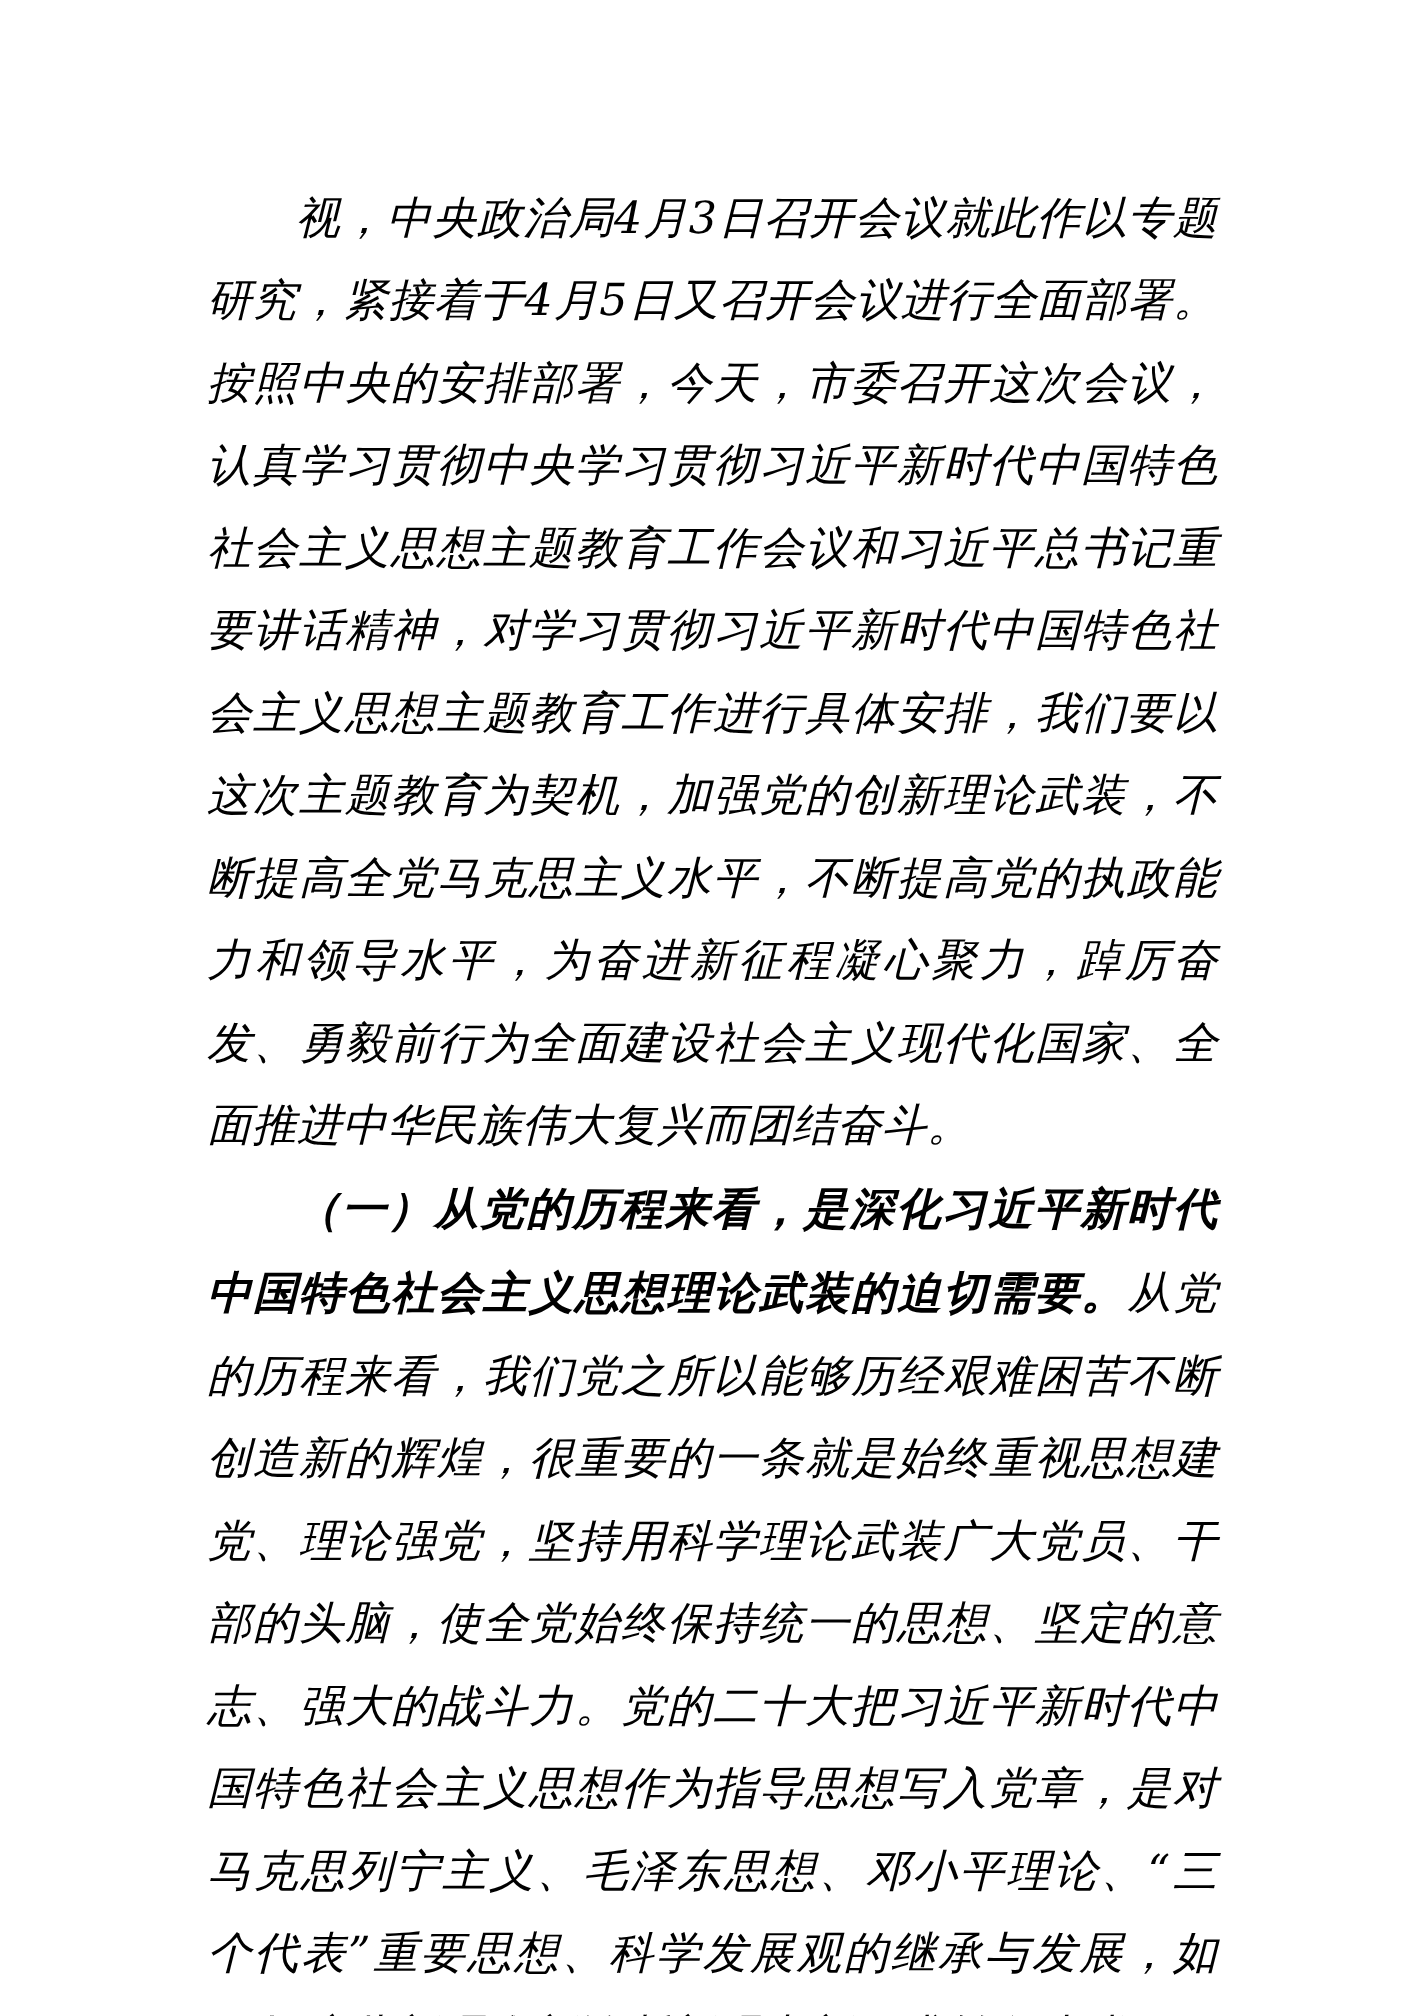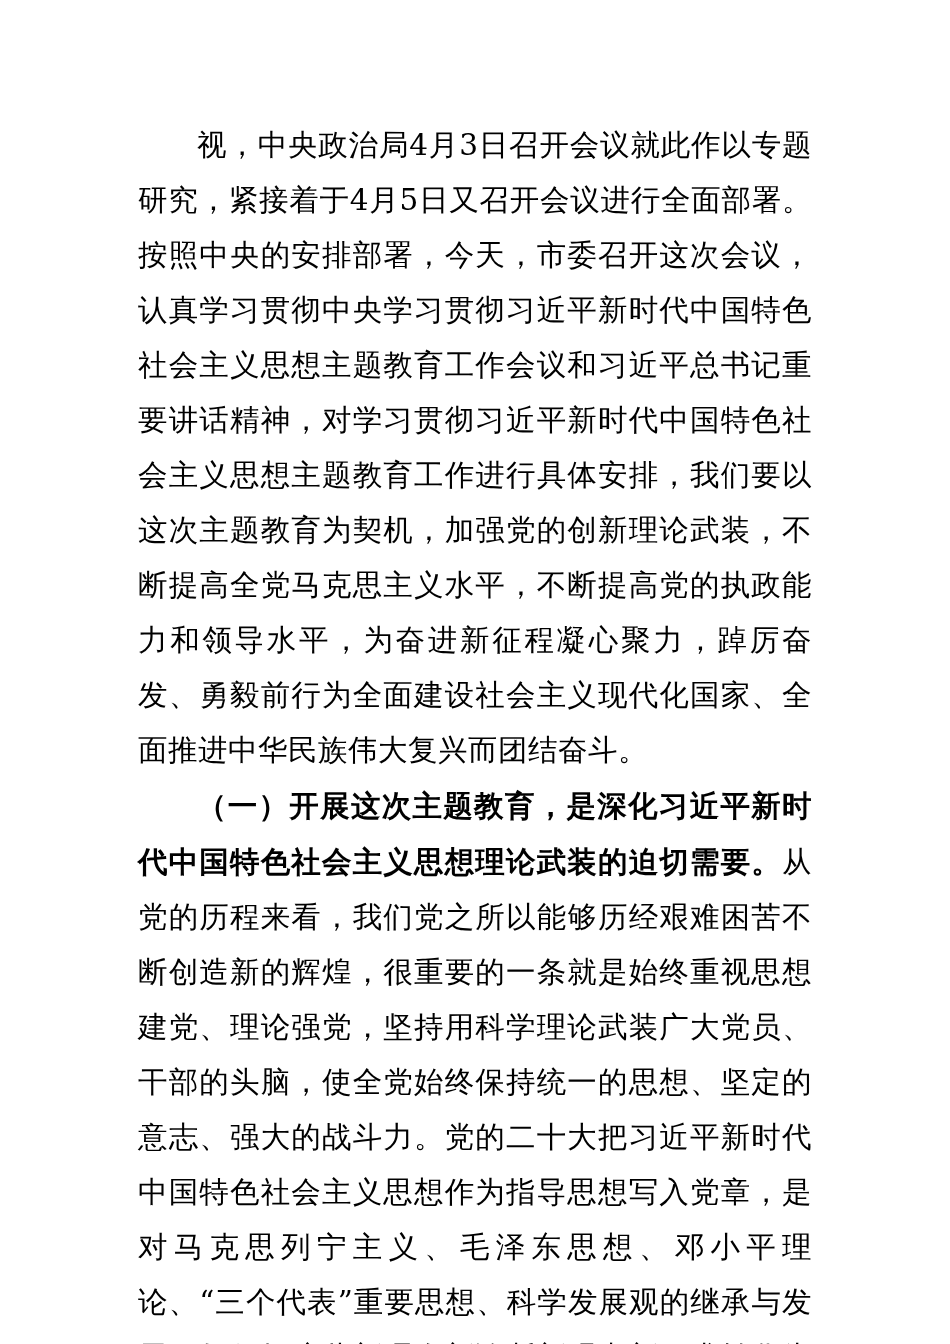--- a/index.html
+++ b/index.html
@@ -14,20 +14,21 @@
     color: #000000;
     overflow: hidden;
   }
   .page {
     position: relative;
     width: 950px;
     height: 1344px;
     background: #ffffff;
     box-sizing: border-box;
     padding: 118px 138px 60px 138px;
+    font-style: italic;
   }
   .doc-body {
     font-size: 29.5px;
     line-height: 55px;
     letter-spacing: 0.5px;
     text-align: justify;
     text-justify: inter-ideograph;
   }
   .para {
     margin: 0;
@@ -44,17 +45,17 @@
 <body>
 
 <div class="page">
   <div class="doc-body">
 
     <p class="para">
       <span>视，中央政治局4月3日召开会议就此作以专题研究，紧接着于4月5日又召开会议进行全面部署。按照中央的安排部署，今天，市委召开这次会议，认真学习贯彻中央学习贯彻习近平新时代中国特色社会主义思想主题教育工作会议和习近平总书记重要讲话精神，对学习贯彻习近平新时代中国特色社会主义思想主题教育工作进行具体安排，我们要以这次主题教育为契机，加强党的创新理论武装，不断提高全党马克思主义水平，不断提高党的执政能力和领导水平，为奋进新征程凝心聚力，踔厉奋发、勇毅前行为全面建设社会主义现代化国家、全面推进中华民族伟大复兴而团结奋斗。</span>
     </p>
 
     <p class="para">
-      <span class="bold-lead">（一）开展这次主题教育，是深化习近平新时代中国特色社会主义思想理论武装的迫切需要。</span><span>从党的历程来看，我们党之所以能够历经艰难困苦不断创造新的辉煌，很重要的一条就是始终重视思想建党、理论强党，坚持用科学理论武装广大党员、干部的头脑，使全党始终保持统一的思想、坚定的意志、强大的战斗力。党的二十大把习近平新时代中国特色社会主义思想作为指导思想写入党章，是对马克思列宁主义、毛泽东思想、邓小平理论、“三个代表”重要思想、科学发展观的继承与发展，如何把这些新理念新论断新观点新要求转化为党员干部的思想自觉和行动自觉，必须依靠学习贯彻习近平新时代中国特色社会主</span>
+      <span class="bold-lead">（一）从党的历程来看，是深化习近平新时代中国特色社会主义思想理论武装的迫切需要。</span><span>从党的历程来看，我们党之所以能够历经艰难困苦不断创造新的辉煌，很重要的一条就是始终重视思想建党、理论强党，坚持用科学理论武装广大党员、干部的头脑，使全党始终保持统一的思想、坚定的意志、强大的战斗力。党的二十大把习近平新时代中国特色社会主义思想作为指导思想写入党章，是对马克思列宁主义、毛泽东思想、邓小平理论、“三个代表”重要思想、科学发展观的继承与发展，如何把这些新理念新论断新观点新要求转化为党员干部的思想自觉和行动自觉，必须依靠学习贯彻习近平新时代中国特色社会主</span>
     </p>
 
   </div>
 </div>
 
 </body></html>

